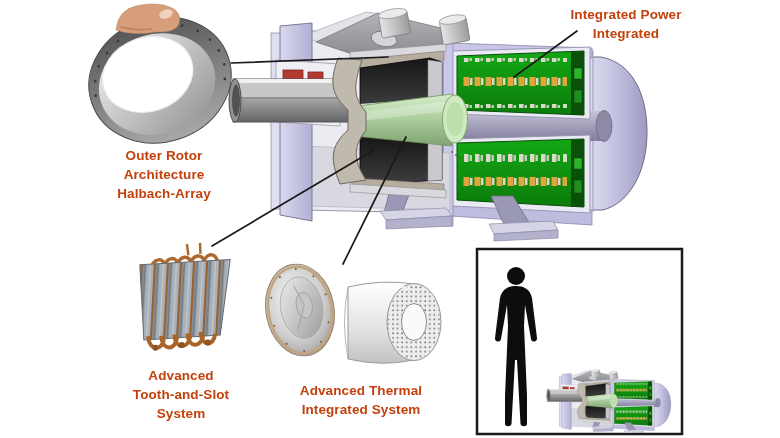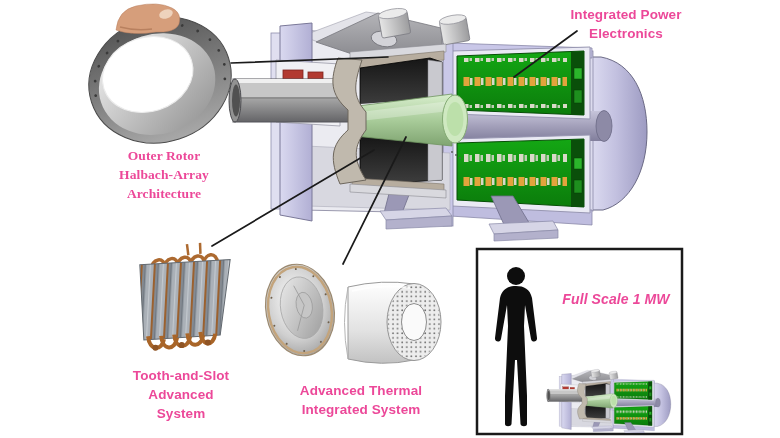--- a/index.html
+++ b/index.html
@@ -2,21 +2,21 @@
 <html><head>
 <meta charset="utf-8">
 <style>
   html,body{margin:0;padding:0;background:#ffffff;}
   .stage{
     position:relative;width:780px;height:438px;background:#ffffff;overflow:hidden;
     font-family:"Liberation Sans","DejaVu Sans",sans-serif;
   }
   .stage svg{position:absolute;left:0;top:0;}
   .lbl{
-    position:absolute;text-align:center;color:#ec4899;font-weight:bold;
+    position:absolute;text-align:center;color:#c2410c;font-weight:bold;
     font-size:13.5px;line-height:19px;letter-spacing:0.1px;
   }
   .lbl.inset-style{font-style:italic;font-size:14px;line-height:20px;}
 </style>
 </head>
 <body>
 
 <div class="stage">
 
 <svg width="780" height="438" viewBox="0 0 780 438">
@@ -319,37 +319,36 @@
       <path d="M516,286 C508,286 502,289 500,298 L495,338 C494.5,342 500,343 501,339 L507,305 L508,326 L505,396 L505,424 C505,427 511,427 511.5,424 L515,360 L517,360 L520.5,424 C521,427 527,427 527,424 L527,396 L524,326 L525,305 L531,339 C532,343 537.5,342 537,338 L532,298 C530,289 524,286 516,286 Z"></path>
     </g>
     <g clip-path="url(#insetClip)">
       <use href="#motor-g" transform="translate(478.6,367) scale(0.297,0.283)"></use>
     </g>
   </g>
 </svg>
 
 <div class="lbl" style="left:536px;top:5px;width:180px;">
   <div>Integrated Power</div>
-  <div>Electronics</div>
-</div>
-
-<div class="lbl" style="left:84px;top:146px;width:160px;font-family:Liberation Serif, serif;">
+  <div>Integrated</div>
+</div>
+
+<div class="lbl" style="left:84px;top:146px;width:160px;">
   <div>Outer Rotor</div>
+  <div>Architecture</div>
   <div>Halbach-Array</div>
-  <div>Architecture</div>
 </div>
 
 <div class="lbl" style="left:101px;top:366px;width:160px;">
+  <div>Advanced</div>
   <div>Tooth-and-Slot</div>
-  <div>Advanced</div>
   <div>System</div>
 </div>
 
 <div class="lbl" style="left:271px;top:381px;width:180px;">
   <div>Advanced Thermal</div>
   <div>Integrated System</div>
 </div>
 
 <div class="lbl inset-style" style="left:546px;top:289px;width:140px;">
-  <div>Full Scale 1 MW</div>
 </div>
 
 </div>
 
 </body></html>

